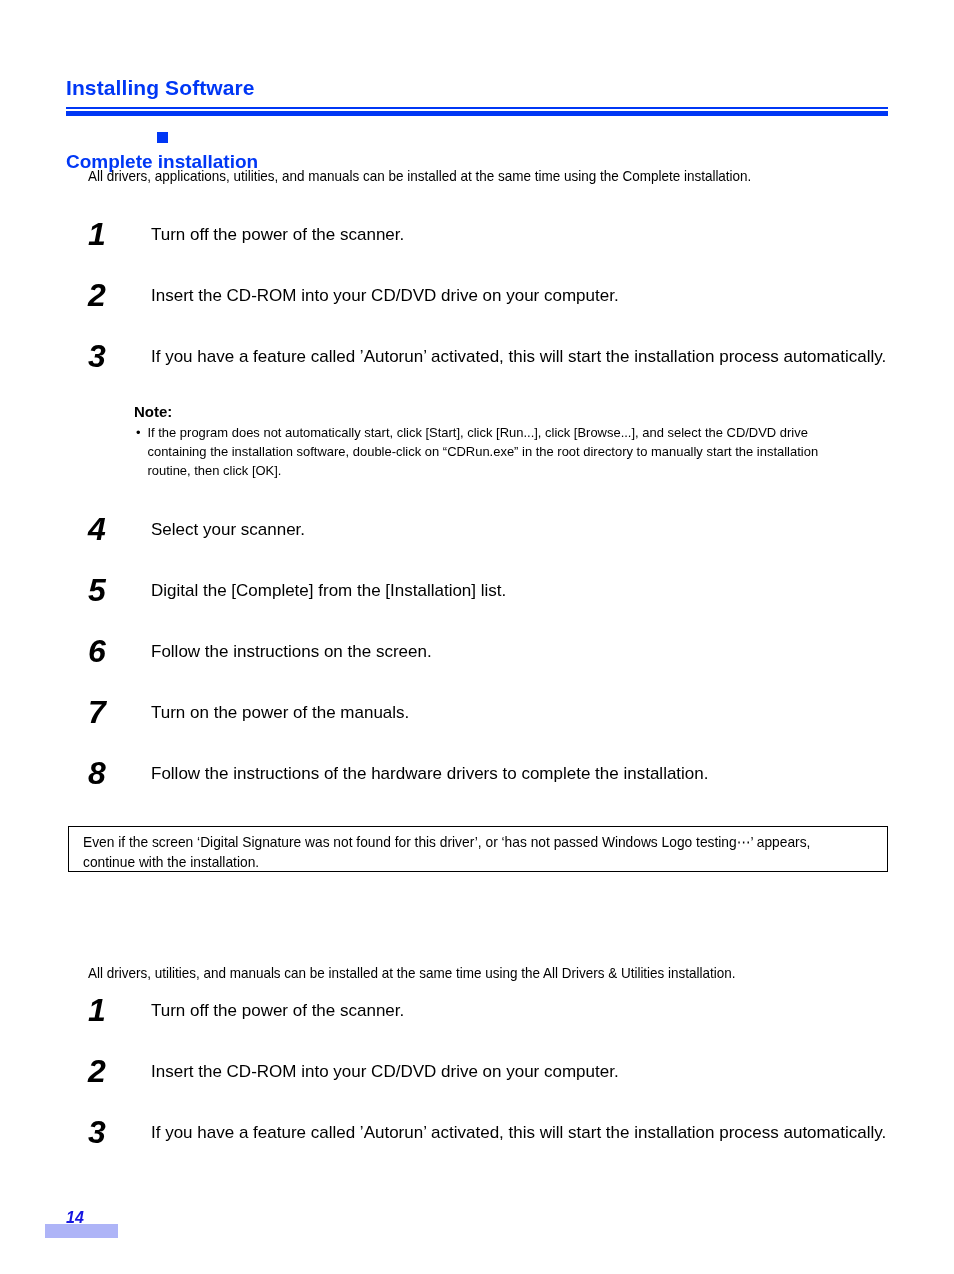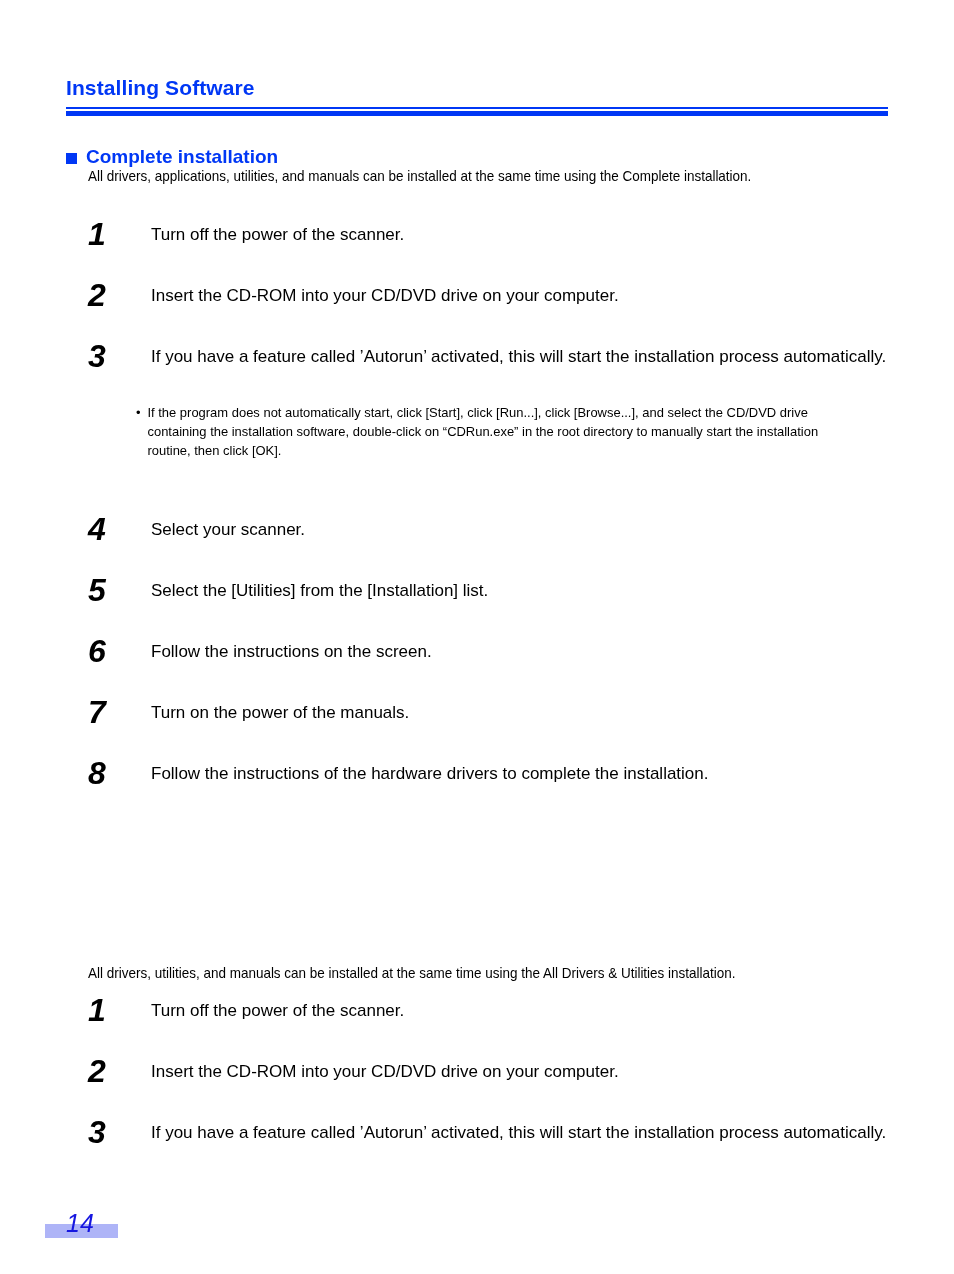--- a/index.html
+++ b/index.html
@@ -163,36 +163,36 @@
     left: 45px;
     top: 1224px;
     width: 73px;
     height: 14px;
     background: #aeb4f7;
   }
   .page-number {
     position: absolute;
     left: 66px;
     top: 1209px;
-    font-size: 25px;
-    font-weight: normal;
+    font-size: 16px;
+    font-weight: bold;
     font-style: italic;
     color: #1616e0;
   }
 </style>
 </head>
 <body>
 
 <div class="page">
 
   <div class="chapter-title">Installing Software</div>
   <div class="head-rule-thin"></div>
   <div class="head-rule-thick"></div>
 
-  <div class="section-head" style="left:66px; top:146px;">
+  <div class="section-head" style="left:66px; top:131px;flex-direction:column;">
     <span class="section-bullet"></span>
     <span class="section-title">Complete installation</span>
   </div>
 
   <div class="lead" style="left:88px; top:168px;">All drivers, applications, utilities, and manuals can be installed at the same time using the Complete installation.</div>
 
   <div class="step" style="top:224px;">
     <div class="step-num">1</div>
     <div class="step-body">Turn off the power of the scanner.</div>
   </div>
@@ -201,51 +201,55 @@
     <div class="step-num">2</div>
     <div class="step-body">Insert the CD-ROM into your CD/DVD drive on your computer.</div>
   </div>
 
   <div class="step" style="top:346px;">
     <div class="step-num">3</div>
     <div class="step-body">If you have a feature called ’Autorun’ activated, this will start the installation process automatically.</div>
   </div>
 
   <div class="note" style="top:403px;">
+    <div class="note-title">Note:</div>
     <div class="note-item">
       <span class="dot">•</span>
       <span>If the program does not automatically start, click [Start], click [Run...], click [Browse...], and select the CD/DVD drive containing the installation software, double-click on “CDRun.exe” in the root directory to manually start the installation routine, then click [OK].</span>
     </div>
   </div>
 
   <div class="step" style="top:519px;">
     <div class="step-num">4</div>
     <div class="step-body">Select your scanner.</div>
   </div>
 
   <div class="step" style="top:580px;">
     <div class="step-num">5</div>
-    <div class="step-body">Select the [Utilities] from the [Installation] list.</div>
+    <div class="step-body">Digital the [Complete] from the [Installation] list.</div>
   </div>
 
   <div class="step" style="top:641px;">
     <div class="step-num">6</div>
     <div class="step-body">Follow the instructions on the screen.</div>
   </div>
 
   <div class="step" style="top:702px;">
     <div class="step-num">7</div>
     <div class="step-body">Turn on the power of the manuals.</div>
   </div>
 
   <div class="step" style="top:763px;">
     <div class="step-num">8</div>
     <div class="step-body">Follow the instructions of the hardware drivers to complete the installation.</div>
   </div>
 
+  <div class="callout">
+    <div class="callout-text">Even if the screen ‘Digital Signature was not found for this driver’, or ‘has not passed Windows Logo testing⋯’ appears, continue with the installation.</div>
+  </div>
 
 
   <div class="lead" style="left:88px; top:965px;">All drivers, utilities, and manuals can be installed at the same time using the All Drivers &amp; Utilities installation.</div>
 
   <div class="step" style="top:1000px;">
     <div class="step-num">1</div>
     <div class="step-body">Turn off the power of the scanner.</div>
   </div>
 
   <div class="step" style="top:1061px;">

